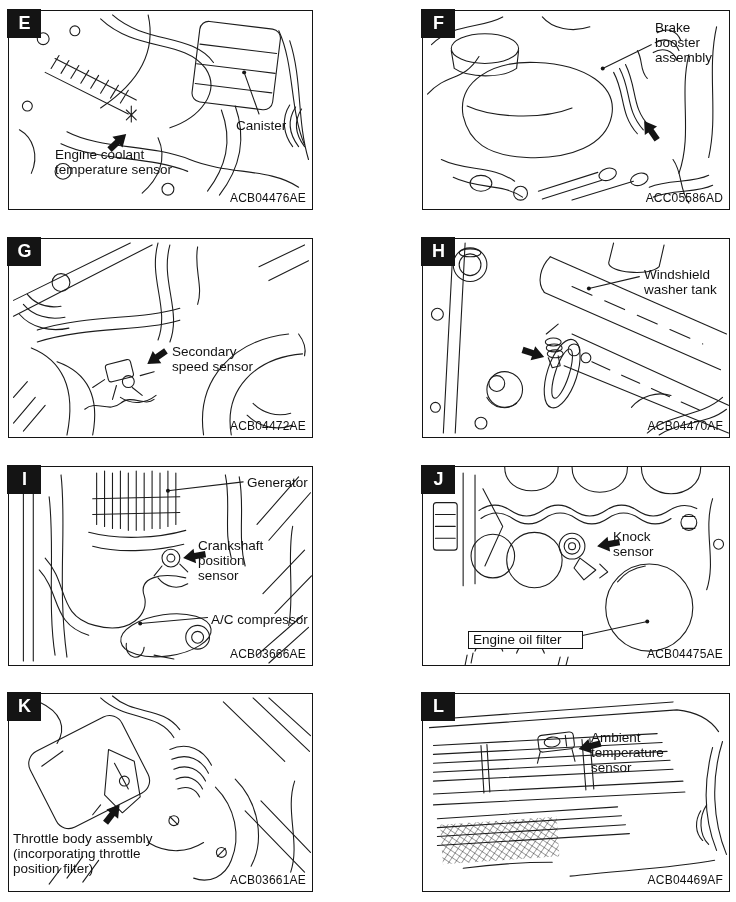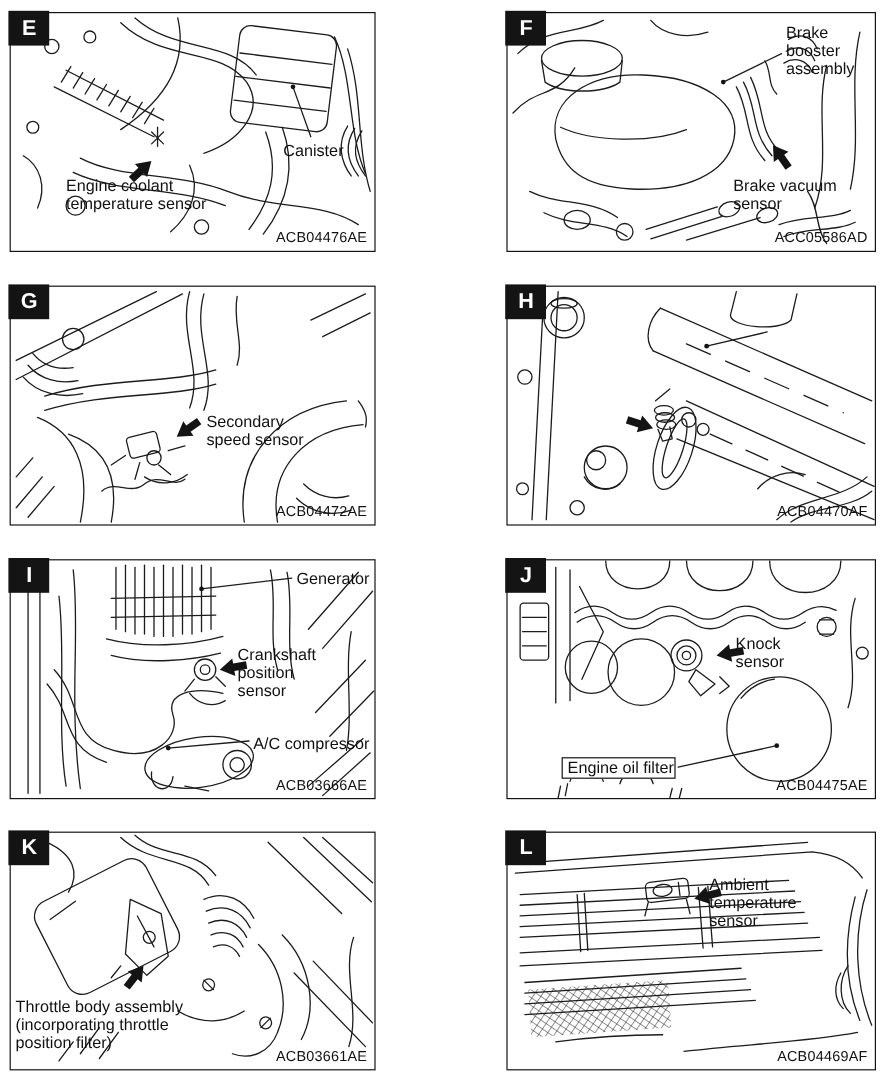--- a/index.html
+++ b/index.html
@@ -14,21 +14,21 @@
   .panel > svg { position:absolute; left:0; top:0; width:100%; height:100%; }
   .art { stroke:#1c1c1c; stroke-width:1.1; fill:none; stroke-linecap:round; stroke-linejoin:round; }
   .solid { fill:#141414; stroke:none; }
   .badge {
     position:absolute; left:-1.6px; top:-1.6px; width:34px; height:29px;
     background:#141414; color:#ffffff; font-weight:bold; font-size:18px;
     display:flex; align-items:center; justify-content:center; z-index:3;
   }
   .lbl { position:absolute; font-size:13.5px; line-height:1.12; z-index:2; }
   .nowrap { white-space:nowrap; }
-  .boxed { border:1.3px solid #141414; padding:0px 0 1px 4px; background:#ffffff; }
+  .boxed { border:1.3px solid #141414; padding:0px 20px 1px 4px; background:#ffffff; }
   .code {
     position:absolute; right:6px; bottom:4px; font-size:12px; font-weight:normal;
     letter-spacing:0.2px; z-index:2;
   }
   
   #panel-e { left:8px;   top:10px;  width:305px; height:200px; }
   #panel-f { left:422px; top:10px;  width:308px; height:200px; }
   #panel-g { left:8px;   top:238px; width:305px; height:200px; }
   #panel-h { left:422px; top:238px; width:308px; height:200px; }
   #panel-i { left:8px;   top:466px; width:305px; height:200px; }
@@ -137,21 +137,20 @@
         <ellipse cx="218" cy="170" rx="9" ry="6" transform="rotate(-18 218 170)"></ellipse>
         <path d="M228,178 c20,-8 44,-4 60,-12"></path>
         <path d="M232,188 c20,-8 44,-4 60,-12"></path>
         <line x1="181" y1="58" x2="230" y2="34"></line>
       </g>
       <circle class="solid" cx="181" cy="58" r="2"></circle>
       <path class="solid" d="M0,-3.2 L11,-3.2 L11,-7.5 L23,0 L11,7.5 L11,3.2 L0,3.2 Z" transform="translate(236,130) rotate(-125)"></path>
     </svg>
     <div class="badge">F</div>
     <div class="lbl lbl-f-bba">Brake booster assembly</div>
-    <div class="lbl lbl-f-bvs">Brake vacuum sensor</div>
     <div class="code">ACC05586AD</div>
   </div>
 
   <div class="panel" id="panel-g">
     <svg viewBox="0 0 305 200">
       <g class="art">
         <path d="M4,62 L122,4"></path>
         <path d="M4,78 L144,6"></path>
         <circle cx="52" cy="44" r="9"></circle>
         <path d="M18,56 c8,10 20,14 34,12"></path>
@@ -216,20 +215,21 @@
         <circle cx="12" cy="170" r="5"></circle>
         <path d="M226,196 C248,176 280,180 302,160"></path>
         <path d="M238,198 C258,184 286,188 306,172"></path>
         <path d="M210,170 c10,-12 26,-16 40,-12"></path>
         <line x1="167" y1="50" x2="218" y2="38"></line>
       </g>
       <circle class="solid" cx="167" cy="50" r="2"></circle>
       <path class="solid" d="M0,-3.2 L11,-3.2 L11,-7.5 L23,0 L11,7.5 L11,3.2 L0,3.2 Z" transform="translate(100,112) rotate(18)"></path>
     </svg>
     <div class="badge">H</div>
+    <div class="lbl lbl-h-wwt">Windshield washer tank</div>
     <div class="code">ACB04470AF</div>
   </div>
 
   <div class="panel" id="panel-i">
     <svg viewBox="0 0 305 200">
       <g class="art">
         <line x1="14" y1="4" x2="14" y2="196"></line>
         <line x1="24" y1="4" x2="24" y2="196"></line>
         <path d="M52,8 C58,60 48,120 58,192"></path>
         <path d="M40,30 C46,80 38,140 46,190"></path>

